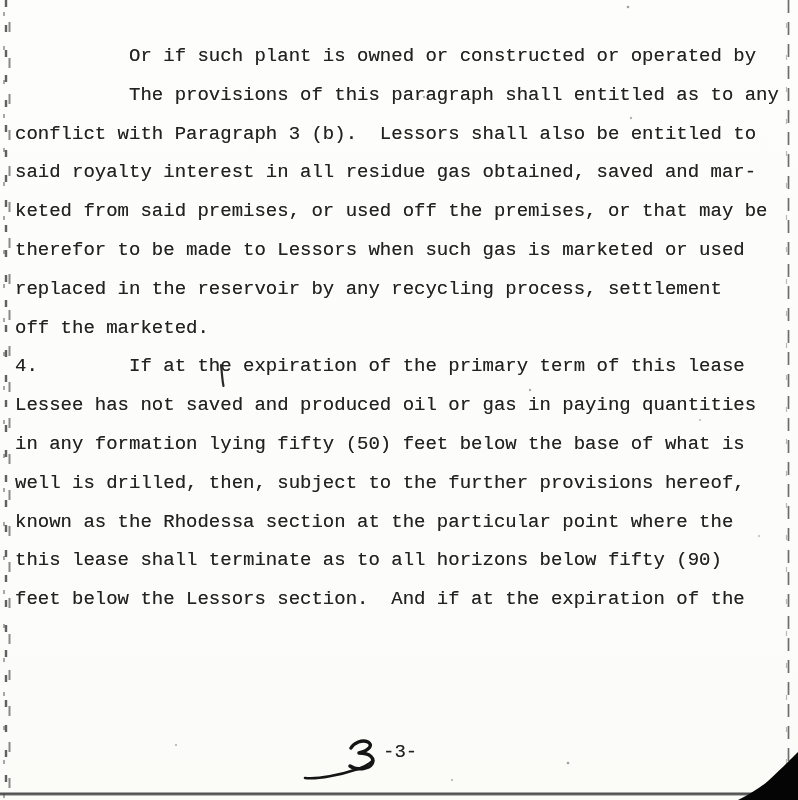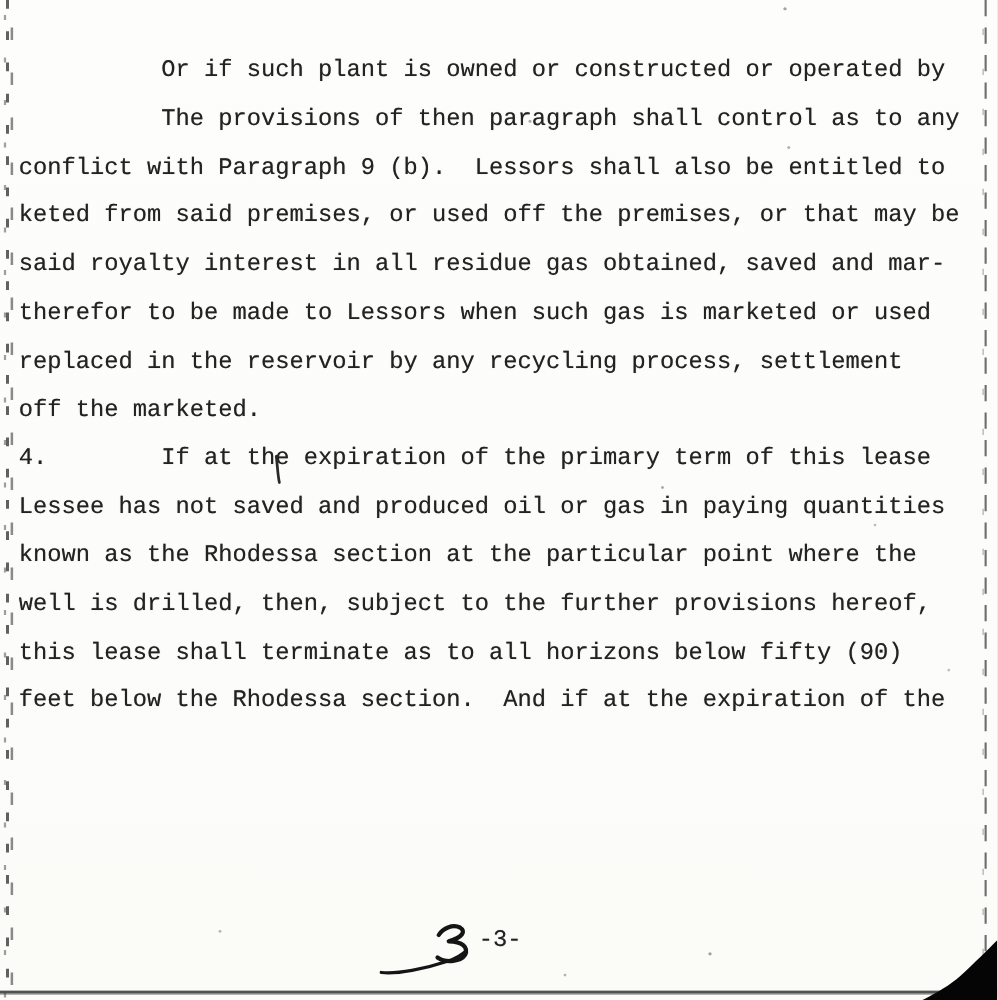--- a/index.html
+++ b/index.html
@@ -43,33 +43,34 @@
     pointer-events: none;
   }
 </style>
 </head>
 <body>
 
 <div class="page">
 
   <div class="text-block">
     <div class="line">          Or if such plant is owned or constructed or operated by</div>
-    <div class="line">          The provisions of then paragraph shall control as to any</div>
-    <div class="line">conflict with Paragraph 9 (b).  Lessors shall also be entitled to</div>
+    <div class="line">          The provisions of this paragraph shall entitled as to any</div>
+    <div class="line">conflict with Paragraph 3 (b).  Lessors shall also be entitled to</div>
+    <div class="line">said royalty interest in all residue gas obtained, saved and mar-</div>
     <div class="line">keted from said premises, or used off the premises, or that may be</div>
-    <div class="line">said royalty interest in all residue gas obtained, saved and mar-</div>
     <div class="line">therefor to be made to Lessors when such gas is marketed or used</div>
     <div class="line">replaced in the reservoir by any recycling process, settlement</div>
     <div class="line">off the marketed.</div>
     <div class="line">4.        If at the expiration of the primary term of this lease</div>
     <div class="line">Lessee has not saved and produced oil or gas in paying quantities</div>
+    <div class="line">in any formation lying fifty (50) feet below the base of what is</div>
+    <div class="line">well is drilled, then, subject to the further provisions hereof,</div>
     <div class="line">known as the Rhodessa section at the particular point where the</div>
-    <div class="line">well is drilled, then, subject to the further provisions hereof,</div>
     <div class="line">this lease shall terminate as to all horizons below fifty (90)</div>
-    <div class="line">feet below the Rhodessa section.  And if at the expiration of the</div>
+    <div class="line">feet below the Lessors section.  And if at the expiration of the</div>
   </div>
 
   <span class="typed-pagenum">-3-</span>
 
   <svg class="overlay" width="798" height="800" viewBox="0 0 798 800">
 
     <g stroke="#2c2c2c" fill="none">
       <line x1="6" y1="0" x2="6" y2="800" stroke-width="2.4" stroke-dasharray="7 18" opacity="0.75"></line>
       <line x1="9.5" y1="0" x2="9.5" y2="800" stroke-width="2" stroke-dasharray="10 26" stroke-dashoffset="14" opacity="0.55"></line>
       <line x1="4" y1="0" x2="4" y2="800" stroke-width="1.8" stroke-dasharray="4 30" stroke-dashoffset="22" opacity="0.45"></line>

